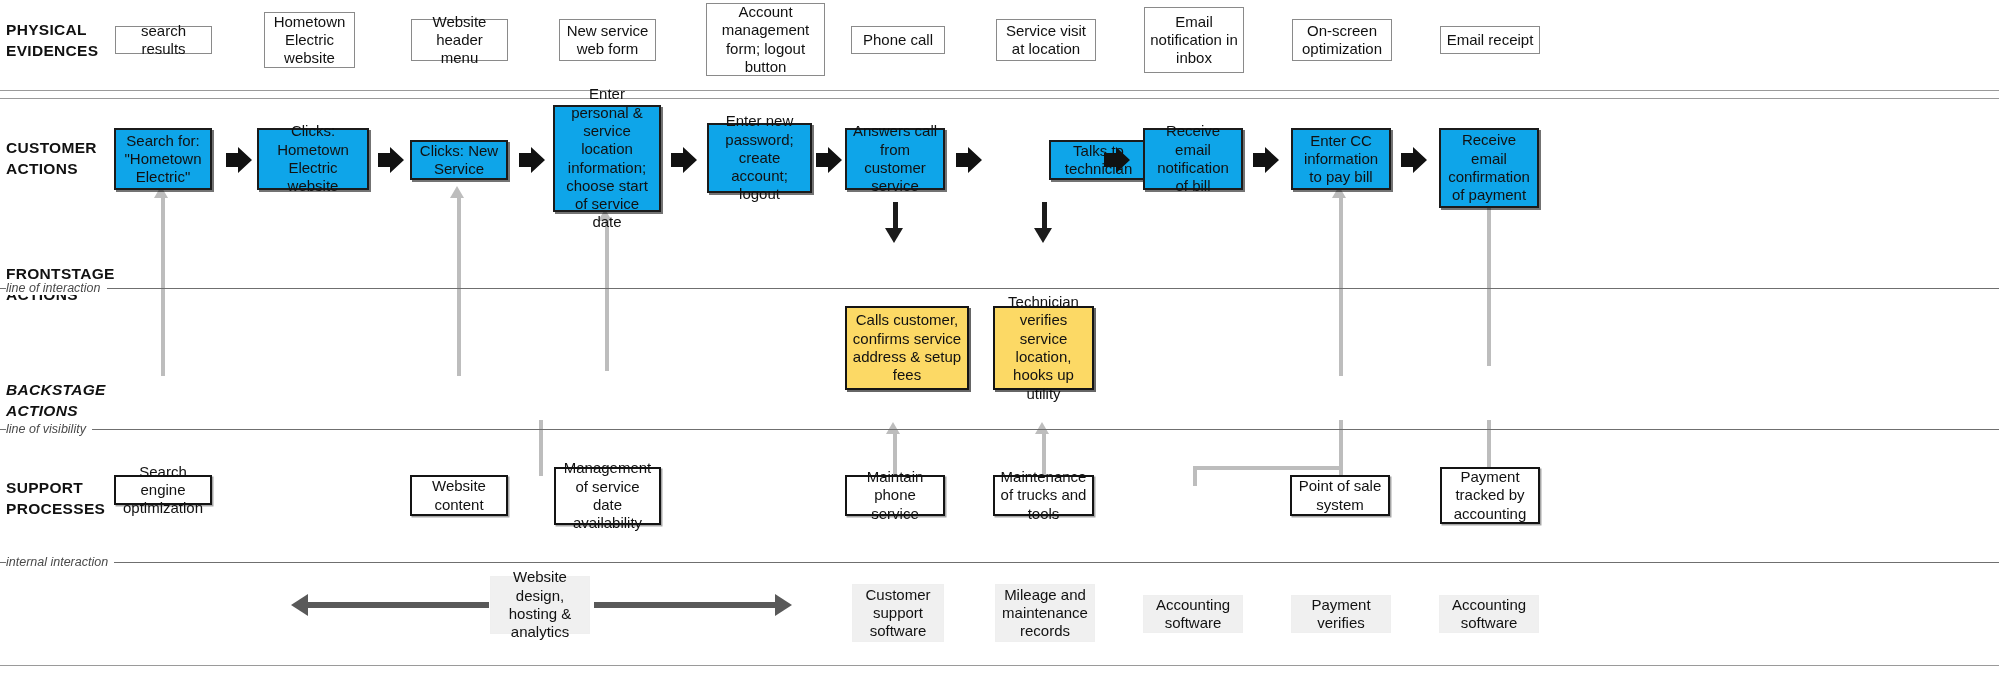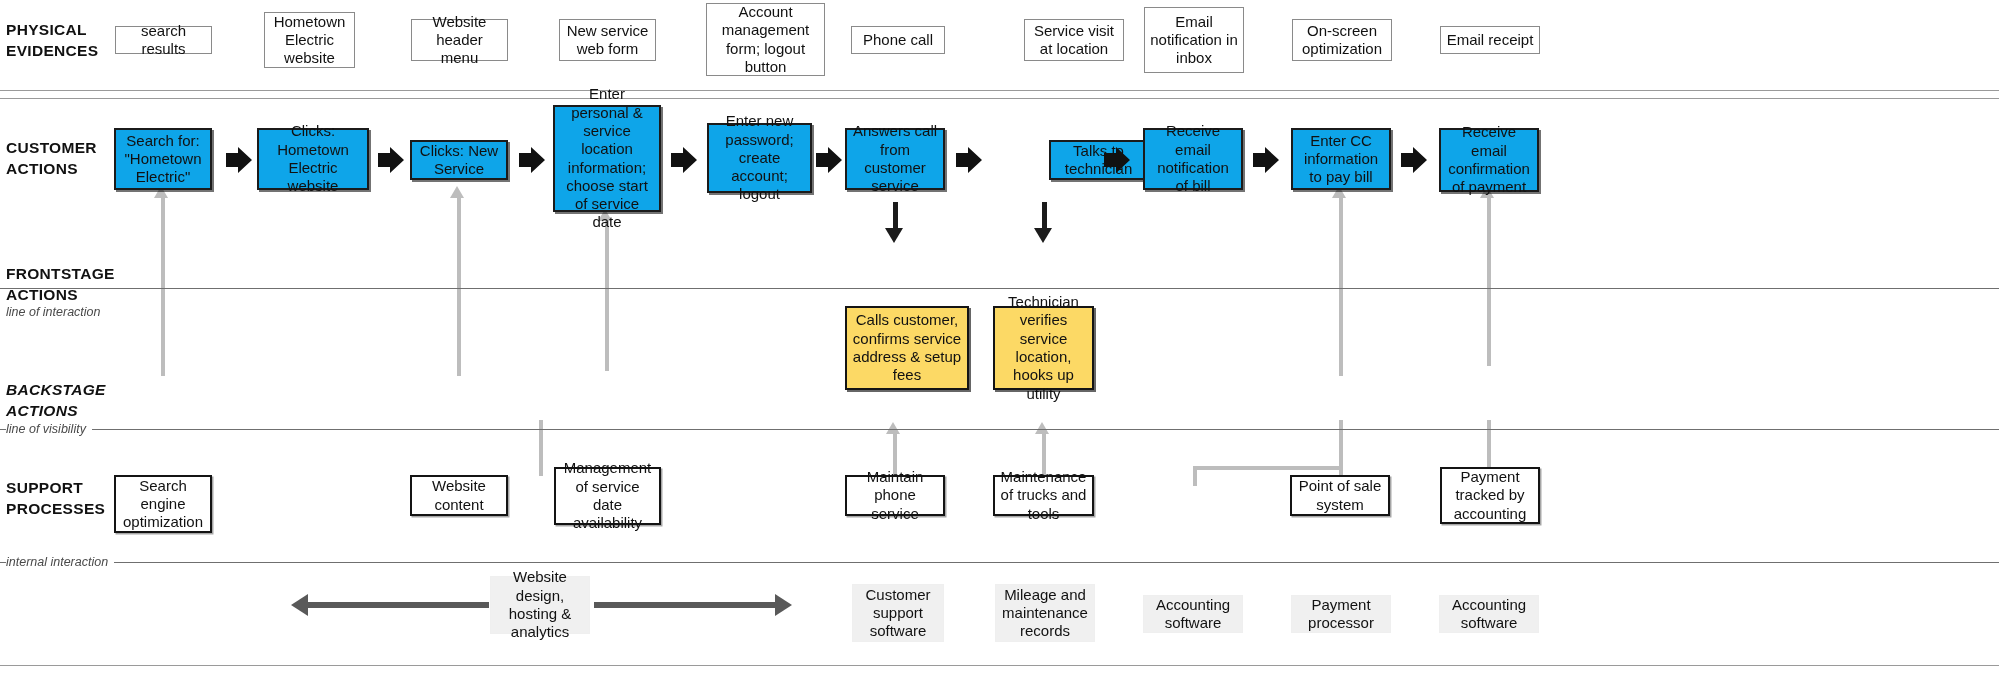--- a/index.html
+++ b/index.html
@@ -75,21 +75,21 @@
   <div class="sepline thin" style="top:90px;"></div>
   <div class="sepline thin" style="top:98px;"></div>
   <div class="sepline thin" style="top:665px;"></div>
 
   <div class="box evidence" style="left:115px;top:26px;width:97px;height:28px;">search results</div>
   <div class="box evidence" style="left:264px;top:12px;width:91px;height:56px;">Hometown Electric website</div>
   <div class="box evidence" style="left:411px;top:19px;width:97px;height:42px;">Website header menu</div>
   <div class="box evidence" style="left:559px;top:19px;width:97px;height:42px;">New service web form</div>
   <div class="box evidence" style="left:706px;top:3px;width:119px;height:73px;">Account management form; logout button</div>
   <div class="box evidence" style="left:851px;top:26px;width:94px;height:28px;">Phone call</div>
-  <div class="box evidence" style="left:996px;top:19px;width:100px;height:42px;margin-left:28px;">Service visit at location</div>
+  <div class="box evidence" style="left:996px;top:19px;width:100px;height:42px;">Service visit at location</div>
   <div class="box evidence" style="left:1144px;top:7px;width:100px;height:66px;">Email notification in inbox</div>
   <div class="box evidence" style="left:1292px;top:19px;width:100px;height:42px;">On-screen optimization</div>
   <div class="box evidence" style="left:1440px;top:26px;width:100px;height:28px;">Email receipt</div>
 
   <div class="vline" style="left:161px;top:196px;height:180px;"></div>
   <div class="vtip up" style="left:154px;top:186px;"></div>
 
   <div class="vline" style="left:457px;top:196px;height:180px;"></div>
   <div class="vtip up" style="left:450px;top:186px;"></div>
 
@@ -130,21 +130,21 @@
 
   <div class="box action" style="left:114px;top:128px;width:98px;height:62px;">Search for: "Hometown Electric"</div>
   <div class="box action" style="left:257px;top:128px;width:112px;height:62px;">Clicks: Hometown Electric website</div>
   <div class="box action" style="left:410px;top:140px;width:98px;height:40px;">Clicks: New Service</div>
   <div class="box action" style="left:553px;top:105px;width:108px;height:107px;">Enter personal &amp; service location information; choose start of service date</div>
   <div class="box action" style="left:707px;top:123px;width:105px;height:70px;">Enter new password; create account; logout</div>
   <div class="box action" style="left:845px;top:128px;width:100px;height:62px;">Answers call from customer service</div>
   <div class="box action" style="left:1049px;top:140px;width:99px;height:40px;">Talks to technician</div>
   <div class="box action" style="left:1143px;top:128px;width:100px;height:62px;">Receive email notification of bill</div>
   <div class="box action" style="left:1291px;top:128px;width:100px;height:62px;">Enter CC information to pay bill</div>
-  <div class="box action" style="left:1439px;top:128px;width:100px;height:64px;">Receive email confirmation of payment</div>
+  <div class="box action" style="left:1439px;top:128px;width:100px;height:80px;">Receive email confirmation of payment</div>
 
   <div class="chev" style="left:222px;top:143px;">
     <svg width="34" height="34" viewBox="0 0 34 34">
         <path d="M4 10 L16 10 L16 4 L30 17 L16 30 L16 24 L4 24 Z" fill="#111"></path>
       </svg>
   </div>
   <div class="chev" style="left:374px;top:143px;">
     <svg width="34" height="34" viewBox="0 0 34 34">
         <path d="M4 10 L16 10 L16 4 L30 17 L16 30 L16 24 L4 24 Z" fill="#111"></path>
       </svg>
@@ -179,44 +179,44 @@
         <path d="M4 10 L16 10 L16 4 L30 17 L16 30 L16 24 L4 24 Z" fill="#111"></path>
       </svg>
   </div>
   <div class="chev" style="left:1397px;top:143px;">
     <svg width="34" height="34" viewBox="0 0 34 34">
         <path d="M4 10 L16 10 L16 4 L30 17 L16 30 L16 24 L4 24 Z" fill="#111"></path>
       </svg>
   </div>
 
   <div class="sepline boundary" style="top:288px;left:0;"></div>
-  <div class="seplabel" style="top:281px;margin-top:24px;">line of interaction</div>
+  <div class="seplabel" style="top:281px;">line of interaction</div>
 
   <div class="box frontstage" style="left:845px;top:306px;width:124px;height:84px;">Calls customer, confirms service address &amp; setup fees</div>
   <div class="box frontstage" style="left:993px;top:306px;width:101px;height:84px;">Technician verifies service location, hooks up utility</div>
 
   <div class="sepline boundary" style="top:429px;left:0;"></div>
   <div class="seplabel" style="top:422px;">line of visibility</div>
 
-  <div class="box backstage" style="left:114px;top:475px;width:98px;height:58px;">Search engine optimization</div>
+  <div class="box backstage" style="left:114px;top:475px;width:98px;height:30px;">Search engine optimization</div>
   <div class="box backstage" style="left:410px;top:475px;width:98px;height:41px;">Website content</div>
   <div class="box backstage" style="left:554px;top:467px;width:107px;height:58px;">Management of service date availability</div>
   <div class="box backstage" style="left:845px;top:475px;width:100px;height:41px;">Maintain phone service</div>
   <div class="box backstage" style="left:993px;top:475px;width:101px;height:41px;">Maintenance of trucks and tools</div>
   <div class="box backstage" style="left:1290px;top:475px;width:100px;height:41px;">Point of sale system</div>
   <div class="box backstage" style="left:1440px;top:467px;width:100px;height:57px;">Payment tracked by accounting</div>
 
   <div class="sepline boundary" style="top:562px;left:0;"></div>
   <div class="seplabel" style="top:555px;">internal interaction</div>
 
   <div class="sarrow-head left" style="left: 291px; top: 594px;"></div>
   <div class="sarrow" style="left: 307px; top: 602px; width: 182px;"></div>
   <div class="sarrow" style="left: 594px; top: 602px; width: 182px;"></div>
   <div class="sarrow-head right" style="left: 775px; top: 594px;"></div>
 
   <div class="box support" style="left: 490px; top: 576px; width: 100px; height: 58px;">Website design, hosting &amp; analytics</div>
   <div class="box support" style="left: 852px; top: 584px; width: 92px; height: 58px;">Customer support software</div>
   <div class="box support" style="left: 995px; top: 584px; width: 100px; height: 58px;">Mileage and maintenance records</div>
   <div class="box support" style="left: 1143px; top: 595px; width: 100px; height: 38px;">Accounting software</div>
-  <div class="box support" style="left: 1291px; top: 595px; width: 100px; height: 38px;">Payment processor</div>
+  <div class="box support" style="left: 1291px; top: 595px; width: 100px; height: 38px;">Payment verifies</div>
   <div class="box support" style="left: 1439px; top: 595px; width: 100px; height: 38px;">Accounting software</div>
 
 </div>
 
 </body></html>

